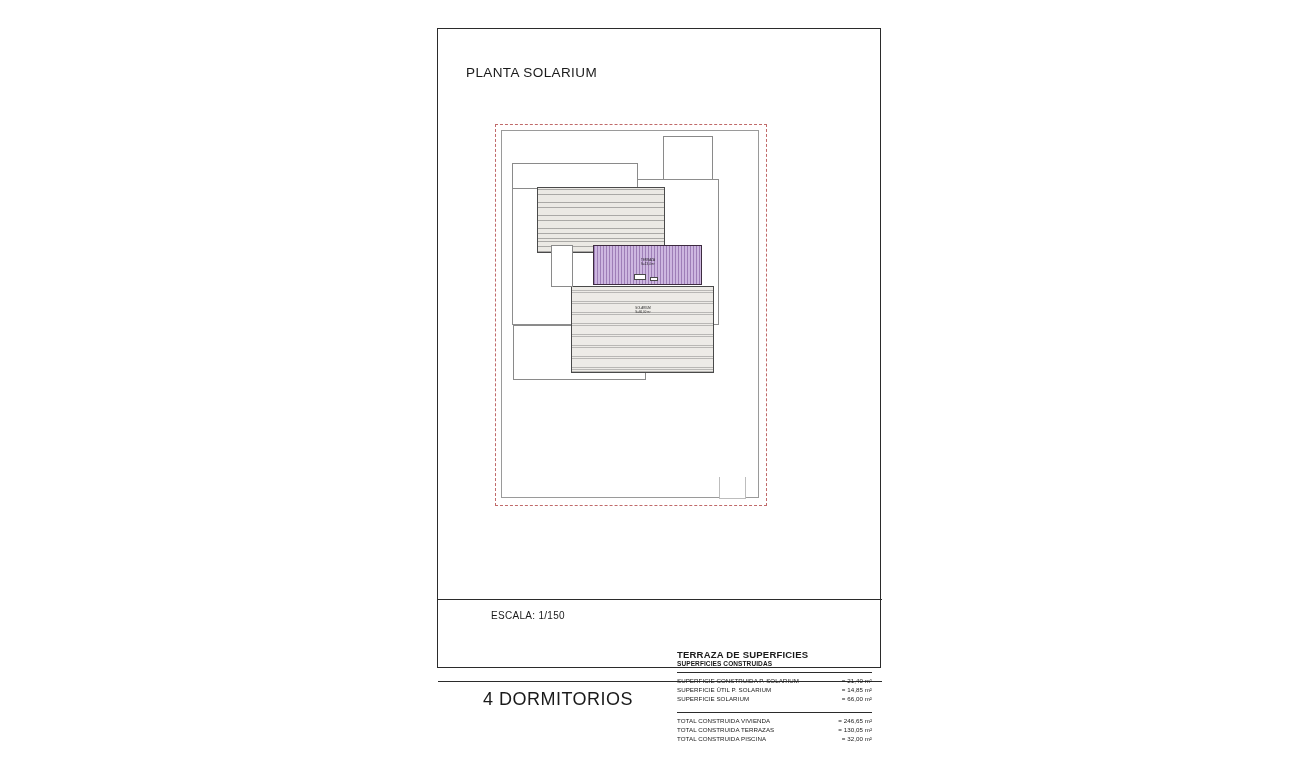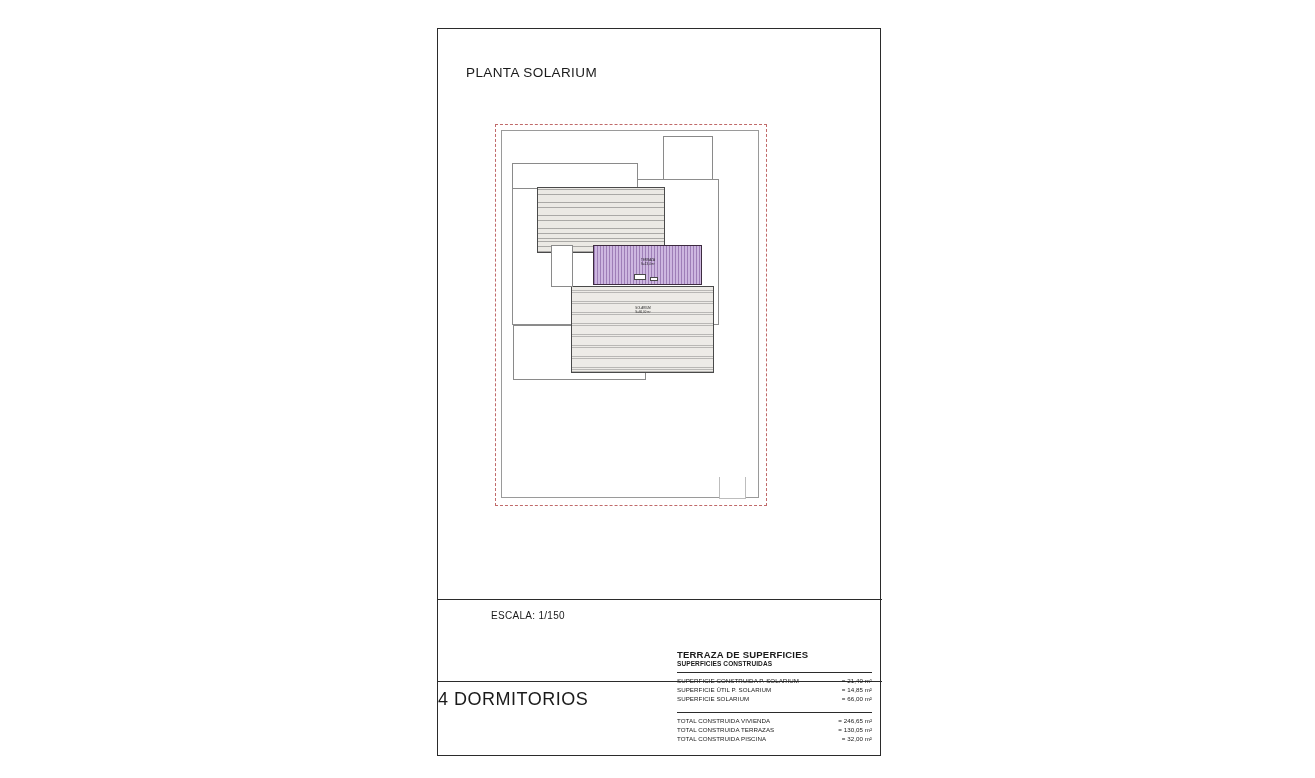--- a/index.html
+++ b/index.html
@@ -14,21 +14,21 @@
     overflow: hidden;
     position: relative;
   }
 
   
   #sheet {
     position: absolute;
     left: 437px;
     top: 28px;
     width: 444px;
-    height: 728px;
+    height: 640px;
     background: #ffffff;
     border: 1px solid #2b2b2b;
     box-sizing: border-box;
   }
 
   
   #plan-title {
     position: absolute;
     left: 28px;
     top: 36px;
@@ -72,20 +72,21 @@
     letter-spacing: 0.3px;
     color: #1a1a1a;
     margin-left: 43px;
   }
 
   #bedrooms-label {
     position: absolute;
     left: 0;
     top: 660px;
     width: 240px;
+    text-align: center;
     font-size: 18px;
     letter-spacing: 0.5px;
     color: #1a1a1a;
   }
 
   
   #surfaces {
     position: absolute;
     left: 239px;
     top: 620px;

